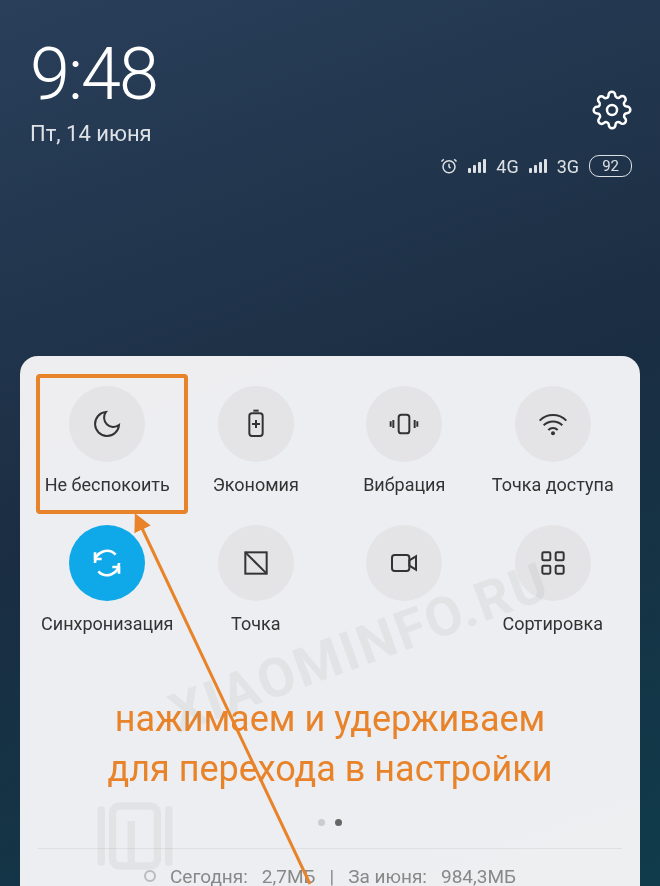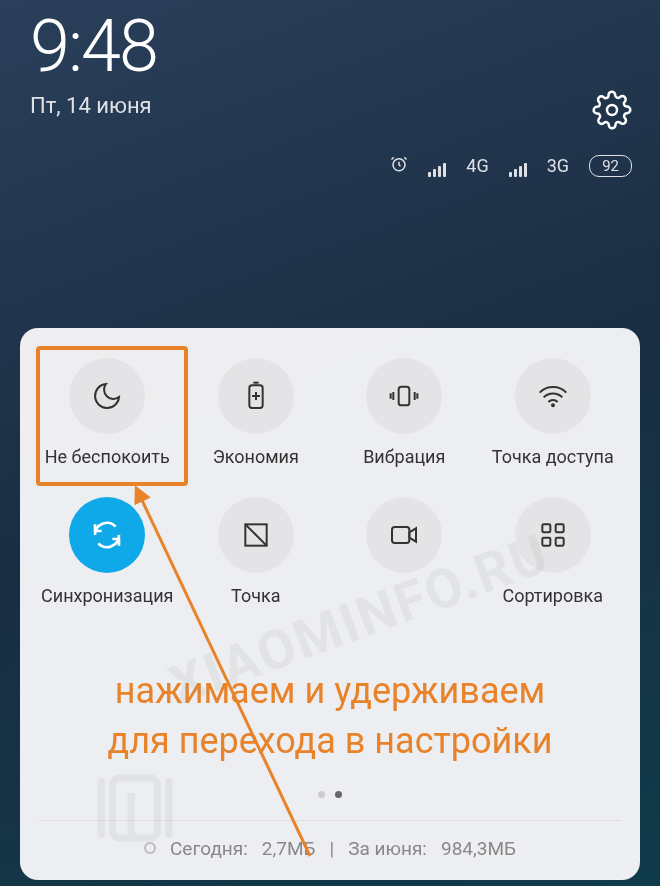--- a/index.html
+++ b/index.html
@@ -1,22 +1,22 @@
 <!DOCTYPE html>
 <html><head>
 <meta charset="utf-8">
 <style>
 *{margin:0;padding:0;box-sizing:border-box;font-family:Roboto,Arial,sans-serif}
 body{width:660px;height:886px;background:linear-gradient(160deg,#2a3f5a 0%,#1a2d42 50%,#0f3b4a 100%);position:relative;overflow:hidden}
-.statusbar{padding:4px 30px 10px}
+.statusbar{padding:32px 30px 10px}
 .time{color:#fff;font-size:72px;font-weight:300;letter-spacing:-2px}
 .date{color:rgba(255,255,255,.85);font-size:22px;margin-top:4px}
 .right-icons{position:absolute;top:90px;right:28px}
 .gear{width:40px;height:40px;color:#fff}
-.status-indicators{position:absolute;top:155px;right:28px;display:flex;gap:20px;color:rgba(255,255,255,.85);font-size:18px}
+.status-indicators{position:absolute;top:155px;right:28px;display:flex;align-items:center;gap:10px;color:rgba(255,255,255,.85);font-size:18px}
 .signal{display:inline-flex;align-items:flex-end;gap:2px}
 .bar{width:3px;background:rgba(255,255,255,.85);border-radius:1px}
 .battery{border:1.5px solid rgba(255,255,255,.85);border-radius:10px;padding:1px 12px;font-size:15px}
 .panel{background:rgba(245,245,247,.97);margin:200px 20px 0;border-radius:18px;padding:30px 18px 20px;position:relative}
 .tiles{display:grid;grid-template-columns:repeat(4,1fr);gap:30px 10px}
 .tile{display:flex;flex-direction:column;align-items:center;gap:12px}
 .circle{width:76px;height:76px;border-radius:50%;background:#e4e4e6;display:flex;align-items:center;justify-content:center;color:#333}
 .circle.active{background:#0fa8e8;color:#fff}
 .tile-label{color:#333;font-size:18px;text-align:left;white-space:nowrap}
 .highlight-box{position:absolute;top:18px;left:16px;width:152px;height:140px;border:4px solid #e8832a;border-radius:4px;pointer-events:none}

